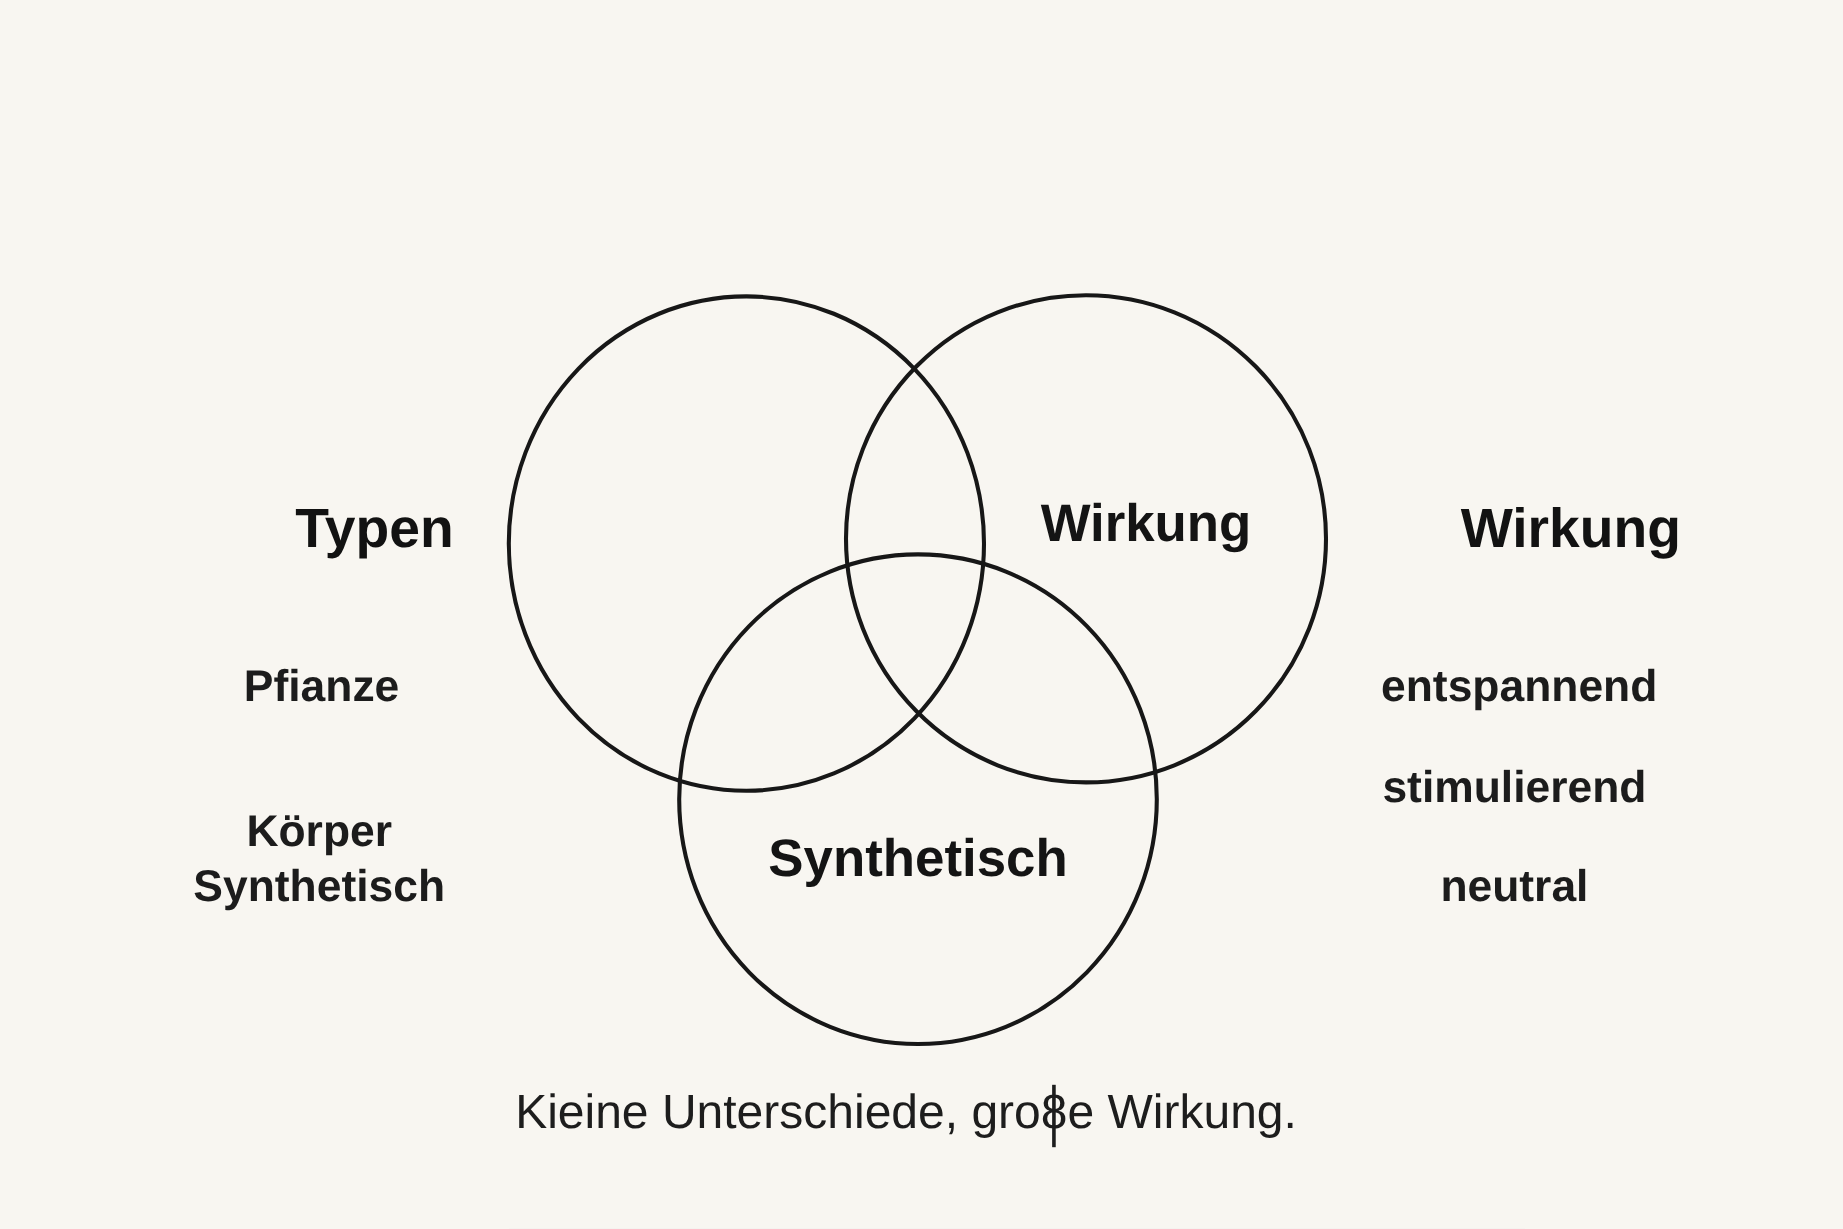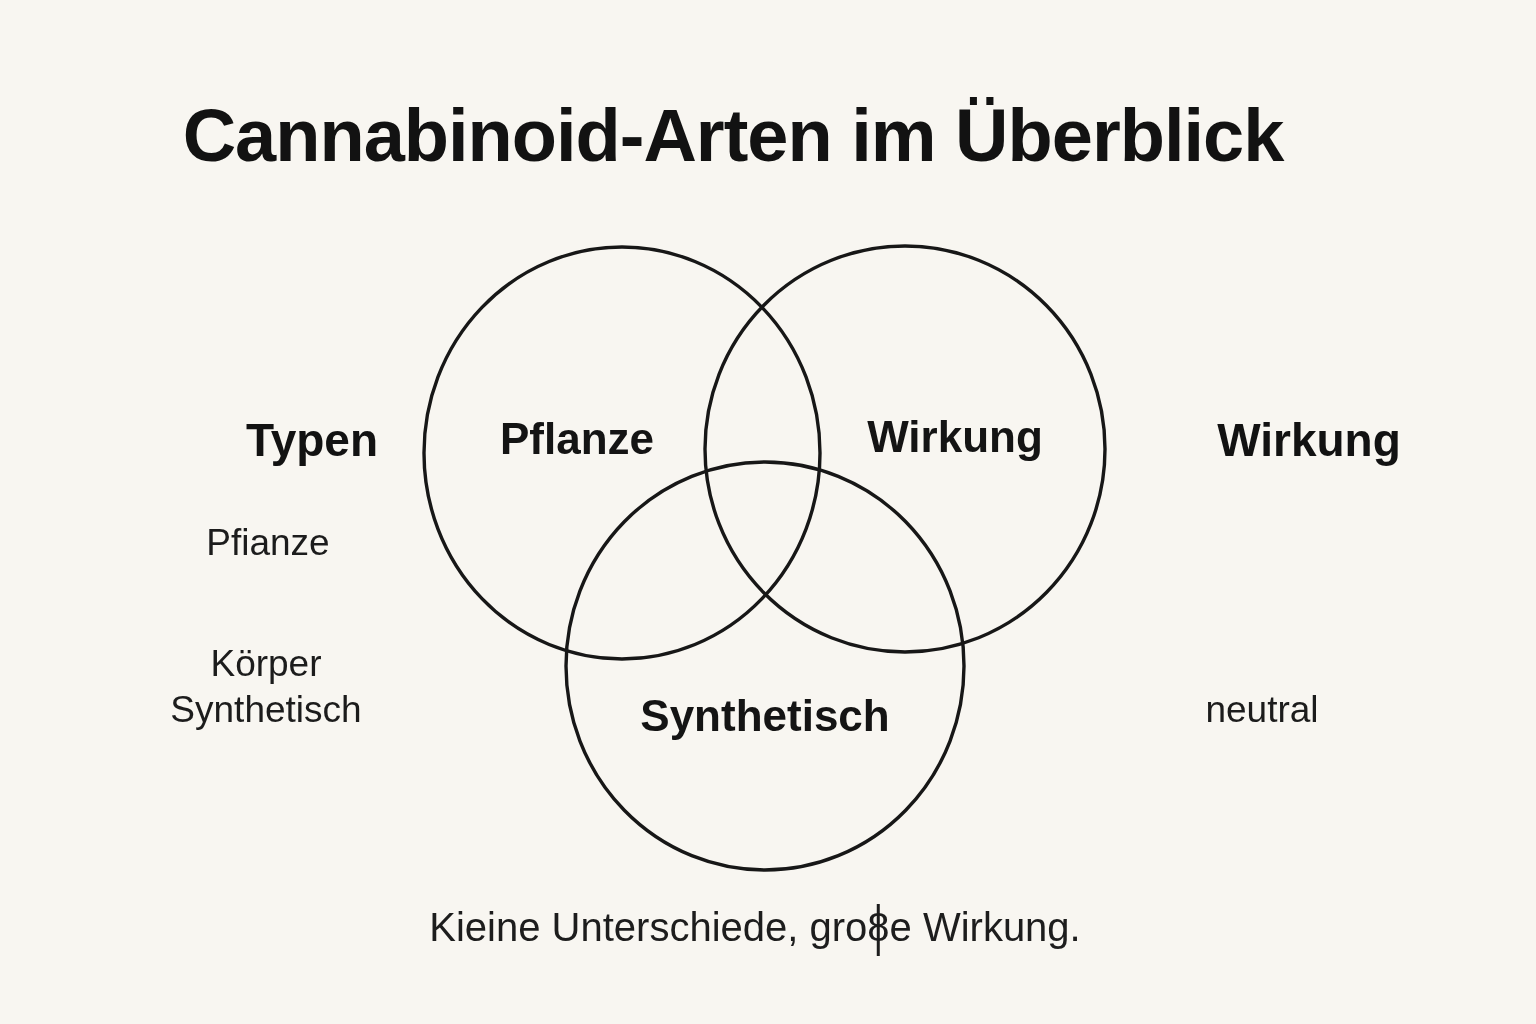--- a/index.html
+++ b/index.html
@@ -43,22 +43,23 @@
     color: #141414;
   }
   .col-header {
     font-size: 46px;
     font-weight: 600;
     color: #121212;
     margin-left: 44px;
   }
   .col-item {
     font-size: 37px;
-    font-weight: 400;
+    font-weight: 700;
     color: #1c1c1c;
+    margin-top: 29px;
   }
   .caption {
     font-size: 40px;
     font-weight: 400;
     line-height: 1;
     color: #1d1d1d;
   }
   .caption .glyph {
     position: relative;
     display: inline-block;
@@ -72,37 +73,37 @@
     bottom: -9px;
     width: 3px;
     background: #1d1d1d;
   }
 </style>
 </head>
 <body>
 
 <div class="canvas">
 
-  <div class="abs-center page-title" style="left: 733px; top: 135px;">Cannabinoid-Arten im Überblick</div>
 
   <svg class="venn-svg" viewBox="0 0 1536 1024">
     <ellipse cx="622" cy="453" rx="198" ry="206" fill="none" stroke-width="3.4" stroke="#171717"></ellipse>
     <ellipse cx="905" cy="449" rx="200" ry="203" fill="none" stroke-width="3.4" stroke="#171717"></ellipse>
     <ellipse cx="765" cy="666" rx="199" ry="204" fill="none" stroke-width="3.4" stroke="#171717"></ellipse>
   </svg>
 
-  <div class="abs-center circle-label" style="left: 577px; top: 439px;">Pflanze</div>
   <div class="abs-center circle-label" style="left: 955px; top: 437px;">Wirkung</div>
   <div class="abs-center circle-label" style="left: 765px; top: 716px;">Synthetisch</div>
 
   <div class="abs-center col-header" style="left: 268px; top: 440px;">Typen</div>
   <div class="abs-center col-item" style="left: 268px; top: 543px;">Pfianze</div>
   <div class="abs-center col-item" style="left: 266px; top: 664px;">Körper</div>
   <div class="abs-center col-item" style="left: 266px; top: 710px;">Synthetisch</div>
 
   <div class="abs-center col-header" style="left: 1265px; top: 440px;">Wirkung</div>
+  <div class="abs-center col-item" style="left: 1266px; top: 543px;">entspannend</div>
+  <div class="abs-center col-item" style="left: 1262px; top: 627px;">stimulierend</div>
   <div class="abs-center col-item" style="left: 1262px; top: 710px; text-align: right;">neutral</div>
 
   <div class="abs-center caption" style="left: 755px; top: 927px;">
     <span>Kieine Unterschiede, gro</span><span class="glyph">8</span><span>e Wirkung.</span>
   </div>
 
 </div>
 
 </body></html>

